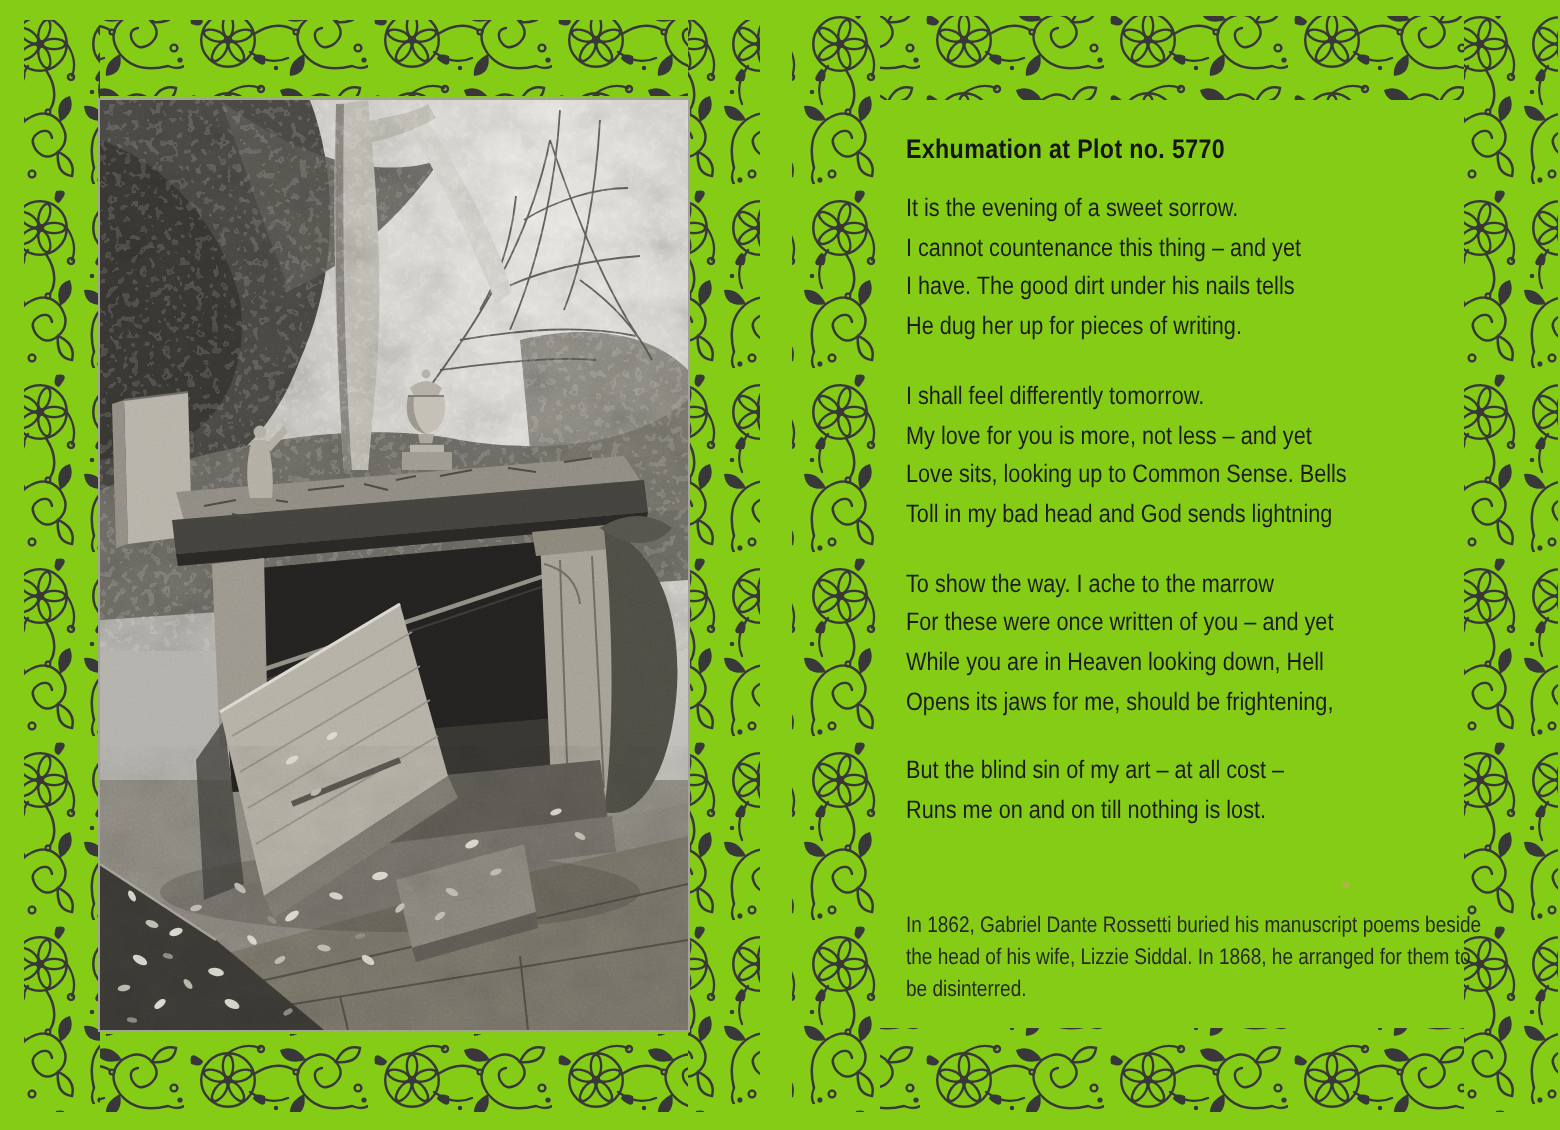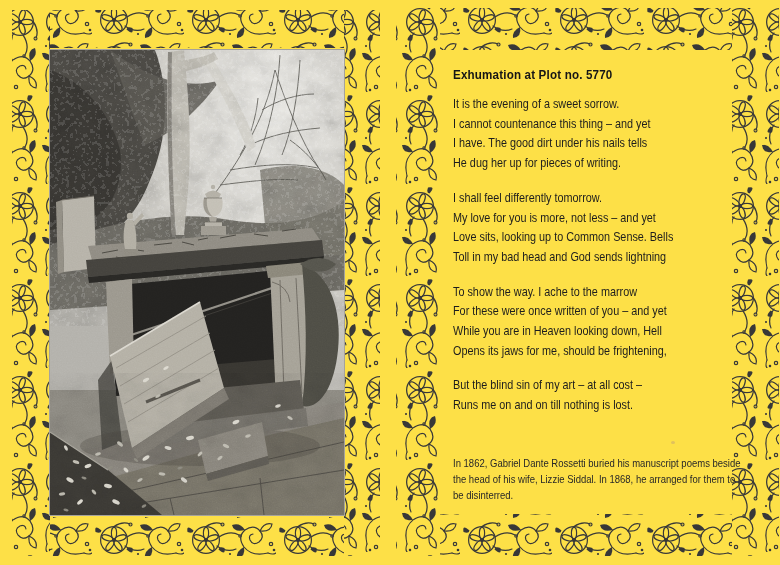--- a/index.html
+++ b/index.html
@@ -1,17 +1,17 @@
 <!DOCTYPE html>
 <html><head>
 <meta charset="utf-8">
 <style>
   html,body{margin:0;padding:0;background:#ffffff}
   body{width:780px;height:565px;overflow:hidden;font-family:"Liberation Sans",sans-serif}
-  .spread{position:relative;width:780px;height:565px;background:#fde047}
+  .spread{position:relative;width:780px;height:565px;background:#84cc16}
   .borders-svg{position:absolute;left:0;top:0;width:780px;height:565px}
   .photo-svg{position:absolute;left:50px;top:50px;width:294px;height:465px;isolation:isolate;outline:1px solid #a5a29b}
   .poem-col{position:absolute;left:453px;top:66px;width:326px;transform:scaleX(.86);transform-origin:left top;color:#1d1d1d}
   .poem-title{font-size:13.5px;font-weight:bold;line-height:18px;margin:0 0 11px 0;letter-spacing:.2px;color:#161616}
   .stanza{margin:0 0 15px 0}
   .pline{font-size:12.6px;line-height:19.7px;white-space:nowrap}
   .footnote{position:absolute;left:453px;top:455px;width:360px;transform:scaleX(.85);transform-origin:left top;color:#282828}
   .fline{font-size:11.2px;line-height:16px;white-space:nowrap}
   .speck{position:absolute;left:671px;top:441px;width:4px;height:3px;border-radius:50%;background:#c9a86f;opacity:.55}
 </style>

